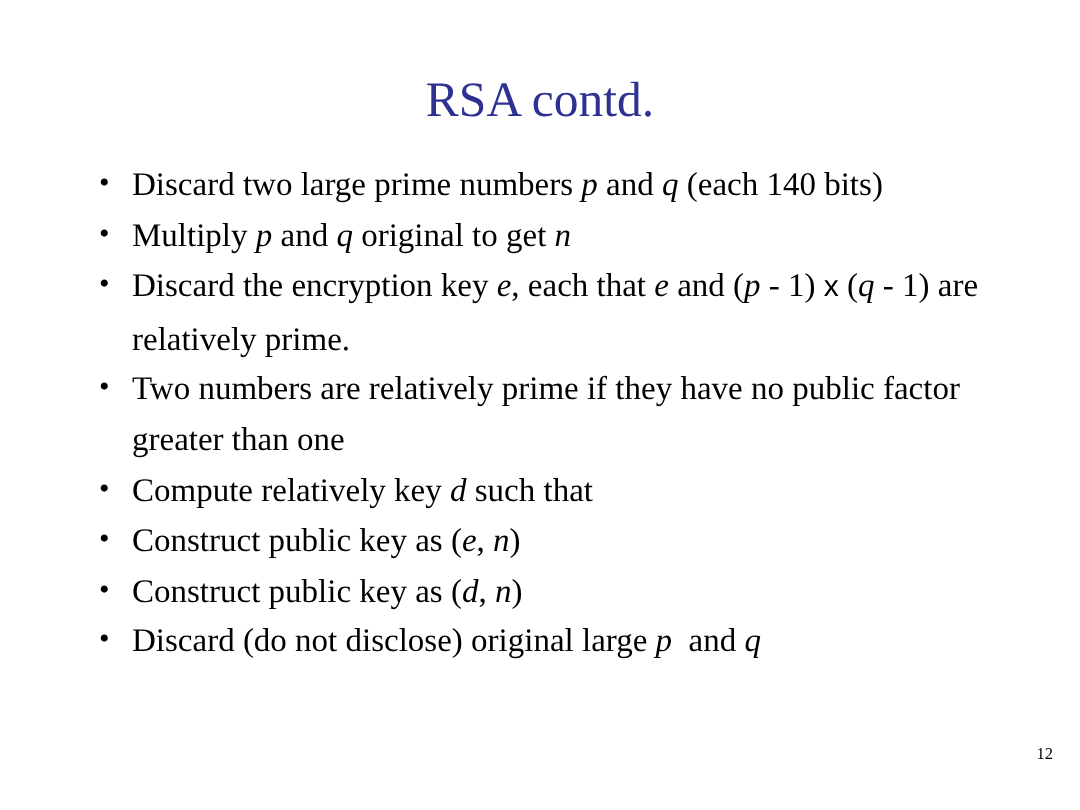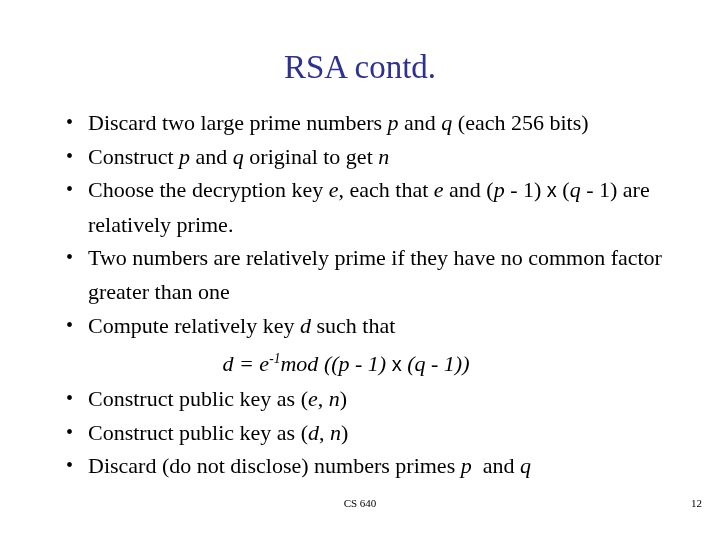--- a/index.html
+++ b/index.html
@@ -100,50 +100,48 @@
 <body>
 
 <div id="slide">
 
   <div id="slide-title">RSA contd.</div>
 
   <div id="body-list">
 
   <div class="bullet-row">
         <span class="bullet-mark">•</span>
-        <span class="bullet-text"><span>Discard two large prime numbers </span><span class="var">p</span><span> and </span><span class="var">q</span><span> (each 256 bits)</span></span>
+        <span class="bullet-text"><span>Discard two large prime numbers </span><span class="var">p</span><span> and </span><span class="var">q</span><span> (each 140 bits)</span></span>
       </div>
       <div class="bullet-row">
         <span class="bullet-mark">•</span>
-        <span class="bullet-text"><span>Construct </span><span class="var">p</span><span> and </span><span class="var">q</span><span> original to get </span><span class="var">n</span></span>
+        <span class="bullet-text"><span>Multiply </span><span class="var">p</span><span> and </span><span class="var">q</span><span> original to get </span><span class="var">n</span></span>
       </div>
       <div class="bullet-row">
         <span class="bullet-mark">•</span>
-        <span class="bullet-text"><span>Choose the decryption key </span><span class="var">e</span><span>, each that </span><span class="var">e</span><span> and (</span><span class="var">p</span><span> - 1) </span><span class="mul">x</span><span> (</span><span class="var">q</span><span> - 1) are relatively prime.</span></span>
+        <span class="bullet-text"><span>Discard the encryption key </span><span class="var">e</span><span>, each that </span><span class="var">e</span><span> and (</span><span class="var">p</span><span> - 1) </span><span class="mul">x</span><span> (</span><span class="var">q</span><span> - 1) are relatively prime.</span></span>
       </div>
       <div class="bullet-row">
         <span class="bullet-mark">•</span>
-        <span class="bullet-text"><span>Two numbers are relatively prime if they have no common factor greater than one</span></span>
+        <span class="bullet-text"><span>Two numbers are relatively prime if they have no public factor greater than one</span></span>
       </div>
       <div class="bullet-row">
         <span class="bullet-mark">•</span>
         <span class="bullet-text"><span>Compute relatively key </span><span class="var">d</span><span> such that</span></span>
       </div>
-      <div class="bullet-row center-line"><span class="var">d</span><span class="var"> = </span><span class="var">e</span><span class="sup">-1</span><span class="var">mod</span><span class="var"> ((</span><span class="var">p</span><span class="var"> - 1) </span><span class="mul">x</span><span class="var"> (</span><span class="var">q</span><span class="var"> - 1))</span></div>
       <div class="bullet-row">
         <span class="bullet-mark">•</span>
         <span class="bullet-text"><span>Construct public key as (</span><span class="var">e</span><span>, </span><span class="var">n</span><span>)</span></span>
       </div>
       <div class="bullet-row">
         <span class="bullet-mark">•</span>
         <span class="bullet-text"><span>Construct public key as (</span><span class="var">d</span><span>, </span><span class="var">n</span><span>)</span></span>
       </div>
       <div class="bullet-row">
         <span class="bullet-mark">•</span>
-        <span class="bullet-text"><span>Discard (do not disclose) numbers primes </span><span class="var">p</span><span>&nbsp; and </span><span class="var">q</span></span>
+        <span class="bullet-text"><span>Discard (do not disclose) original large </span><span class="var">p</span><span>&nbsp; and </span><span class="var">q</span></span>
       </div>
     </div>
 
-  <div id="footer-center">CS 640</div>
 
   <div id="footer-page">12</div>
 
 </div>
 
 </body></html>

